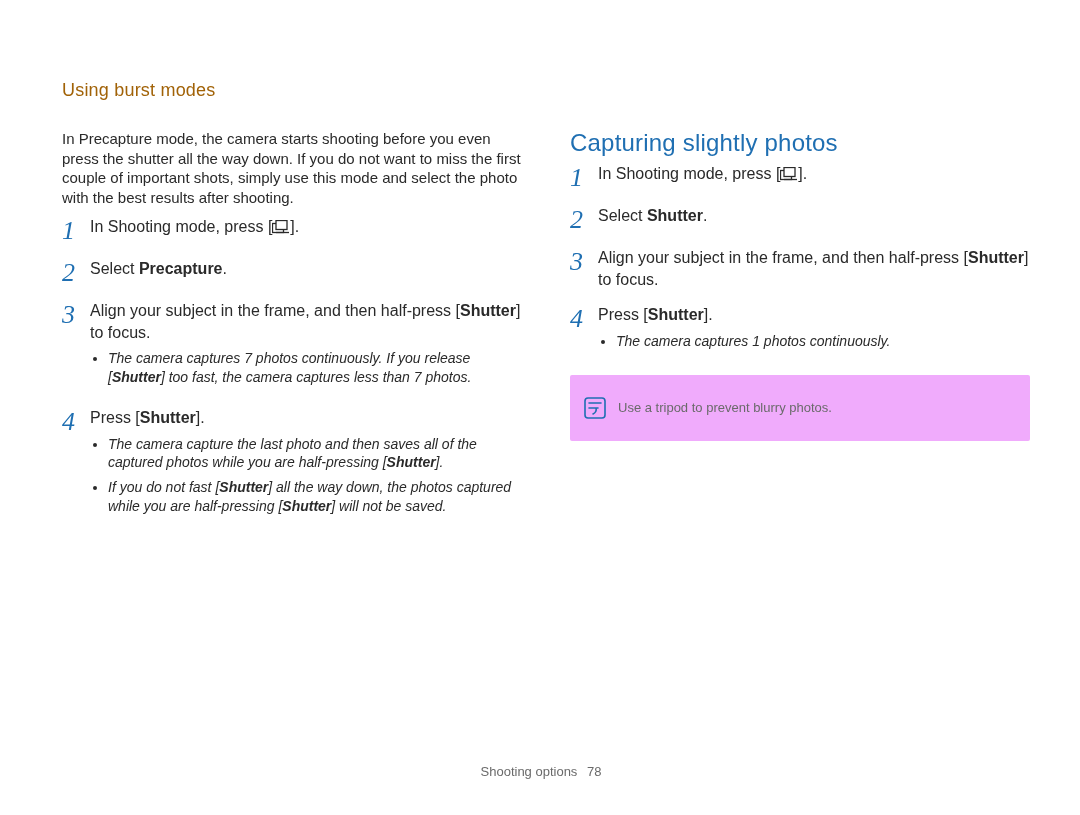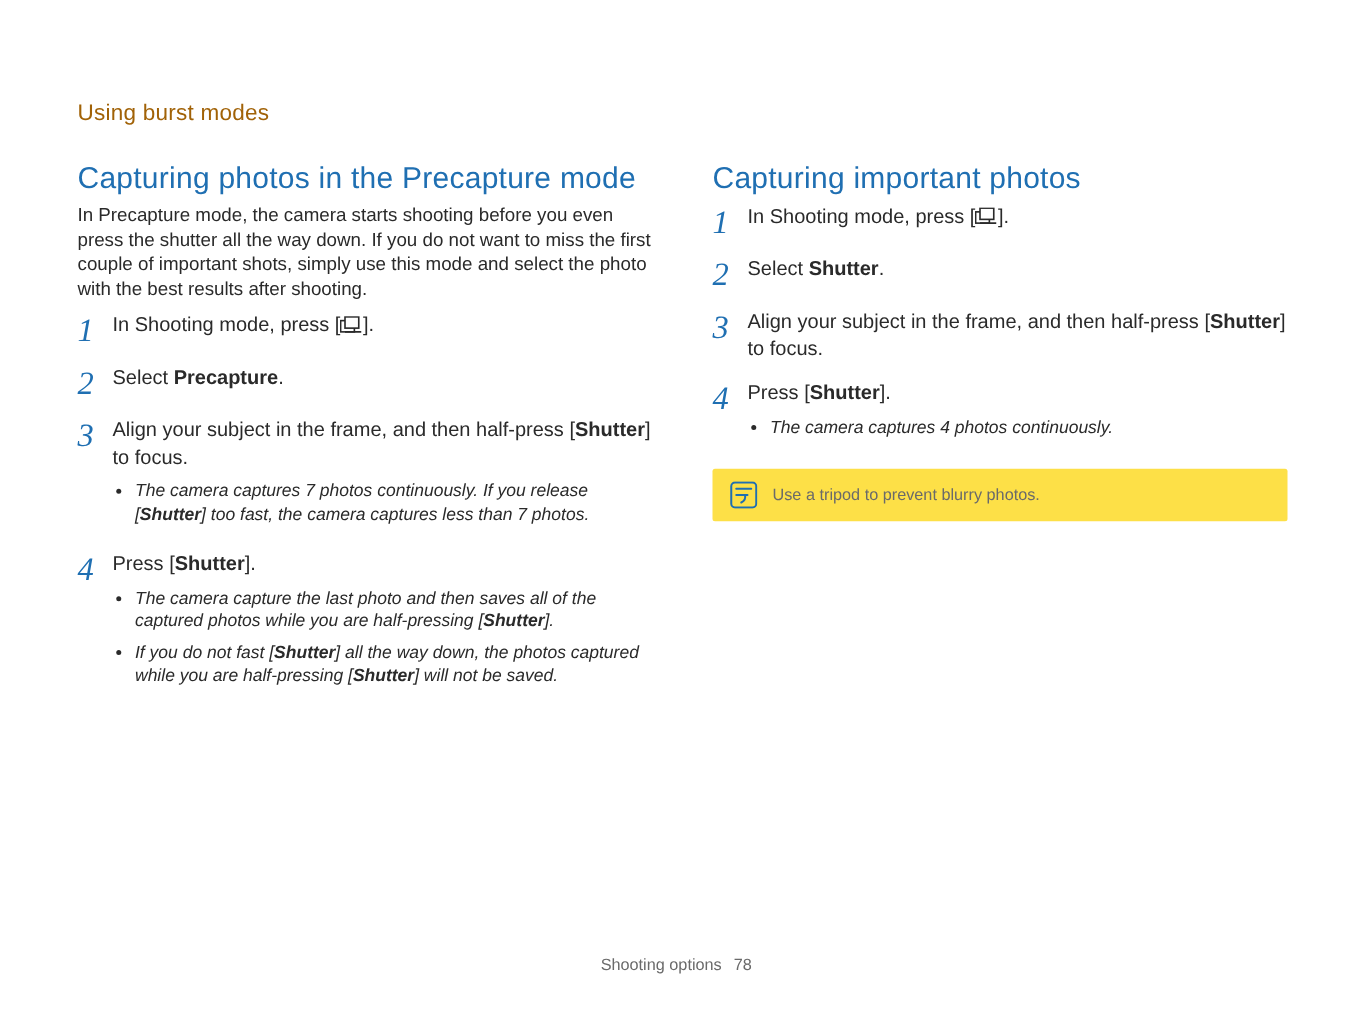--- a/index.html
+++ b/index.html
@@ -80,23 +80,23 @@
   .sub-bullets li { margin-bottom: 6px; font-style: italic; }
   .icon-burst {
     display: inline-block;
     vertical-align: -2px;
   }
   .icon-burst svg { display: block; }
   .note-box {
     display: flex;
     align-items: center;
     gap: 12px;
-    background: #fde047;
+    background: #f0abfc;
     border-radius: 2px;
-    padding: 10px 14px;
+    padding: 22px 14px;
     margin-top: 18px;
   }
   .note-icon {
     width: 22px;
     height: 22px;
     flex: 0 0 22px;
   }
   .note-text {
     font-size: 13px;
     color: #6a6a6a;
@@ -115,21 +115,20 @@
 </head>
 <body>
 
 <div class="page">
 
   <div class="section-breadcrumb">Using burst modes</div>
 
   <div class="columns">
 
     <div class="col">
-      <h2 class="section-title">Capturing photos in the Precapture mode</h2>
       <p class="intro">In Precapture mode, the camera starts shooting before you even press the shutter all the way down. If you do not want to miss the first couple of important shots, simply use this mode and select the photo with the best results after shooting.</p>
 
       <div class="step">
         <div class="step-num">1</div>
         <div class="step-body">
           <span>In Shooting mode, press [</span><span class="icon-burst"><svg width="18" height="14" viewBox="0 0 18 14">
                 <rect x="0.5" y="3.5" width="11" height="9" fill="none" stroke="#2a2a2a" stroke-width="1.3"></rect>
                 <rect x="4" y="0.5" width="11" height="9" fill="#fff" stroke="#2a2a2a" stroke-width="1.3"></rect>
                 <line x1="4" y1="12.5" x2="17" y2="12.5" stroke="#2a2a2a" stroke-width="1.3"></line>
               </svg></span><span>].</span>
@@ -165,21 +164,21 @@
             </li>
             <li>
               <span>If you do not fast [</span><span class="bold">Shutter</span><span>] all the way down, the photos captured while you are half-pressing [</span><span class="bold">Shutter</span><span>] will not be saved.</span>
             </li>
           </ul>
         </div>
       </div>
     </div>
 
     <div class="col">
-      <h2 class="section-title">Capturing important photos</h2>
+      <h2 class="section-title">Capturing slightly photos</h2>
 
       <div class="step">
         <div class="step-num">1</div>
         <div class="step-body">
           <span>In Shooting mode, press [</span><span class="icon-burst"><svg width="18" height="14" viewBox="0 0 18 14">
                 <rect x="0.5" y="3.5" width="11" height="9" fill="none" stroke="#2a2a2a" stroke-width="1.3"></rect>
                 <rect x="4" y="0.5" width="11" height="9" fill="#fff" stroke="#2a2a2a" stroke-width="1.3"></rect>
                 <line x1="4" y1="12.5" x2="17" y2="12.5" stroke="#2a2a2a" stroke-width="1.3"></line>
               </svg></span><span>].</span>
         </div>
@@ -197,21 +196,21 @@
         <div class="step-body">
           <span>Align your subject in the frame, and then half-press [</span><span class="bold">Shutter</span><span>] to focus.</span>
         </div>
       </div>
 
       <div class="step">
         <div class="step-num">4</div>
         <div class="step-body">
           <span>Press [</span><span class="bold">Shutter</span><span>].</span>
           <ul class="sub-bullets">
-            <li>The camera captures 4 photos continuously.</li>
+            <li>The camera captures 1 photos continuously.</li>
           </ul>
         </div>
       </div>
 
       <div class="note-box">
         <div class="note-icon">
           <svg width="22" height="22" viewBox="0 0 22 22">
             <rect x="1" y="1" width="20" height="20" rx="3" fill="none" stroke="#1f6fb2" stroke-width="1.6"></rect>
             <path d="M5 6 L17 6 M5 11 L14 11 M12 11 Q13 15 9 17" fill="none" stroke="#1f6fb2" stroke-width="1.6" stroke-linecap="round"></path>
           </svg>

